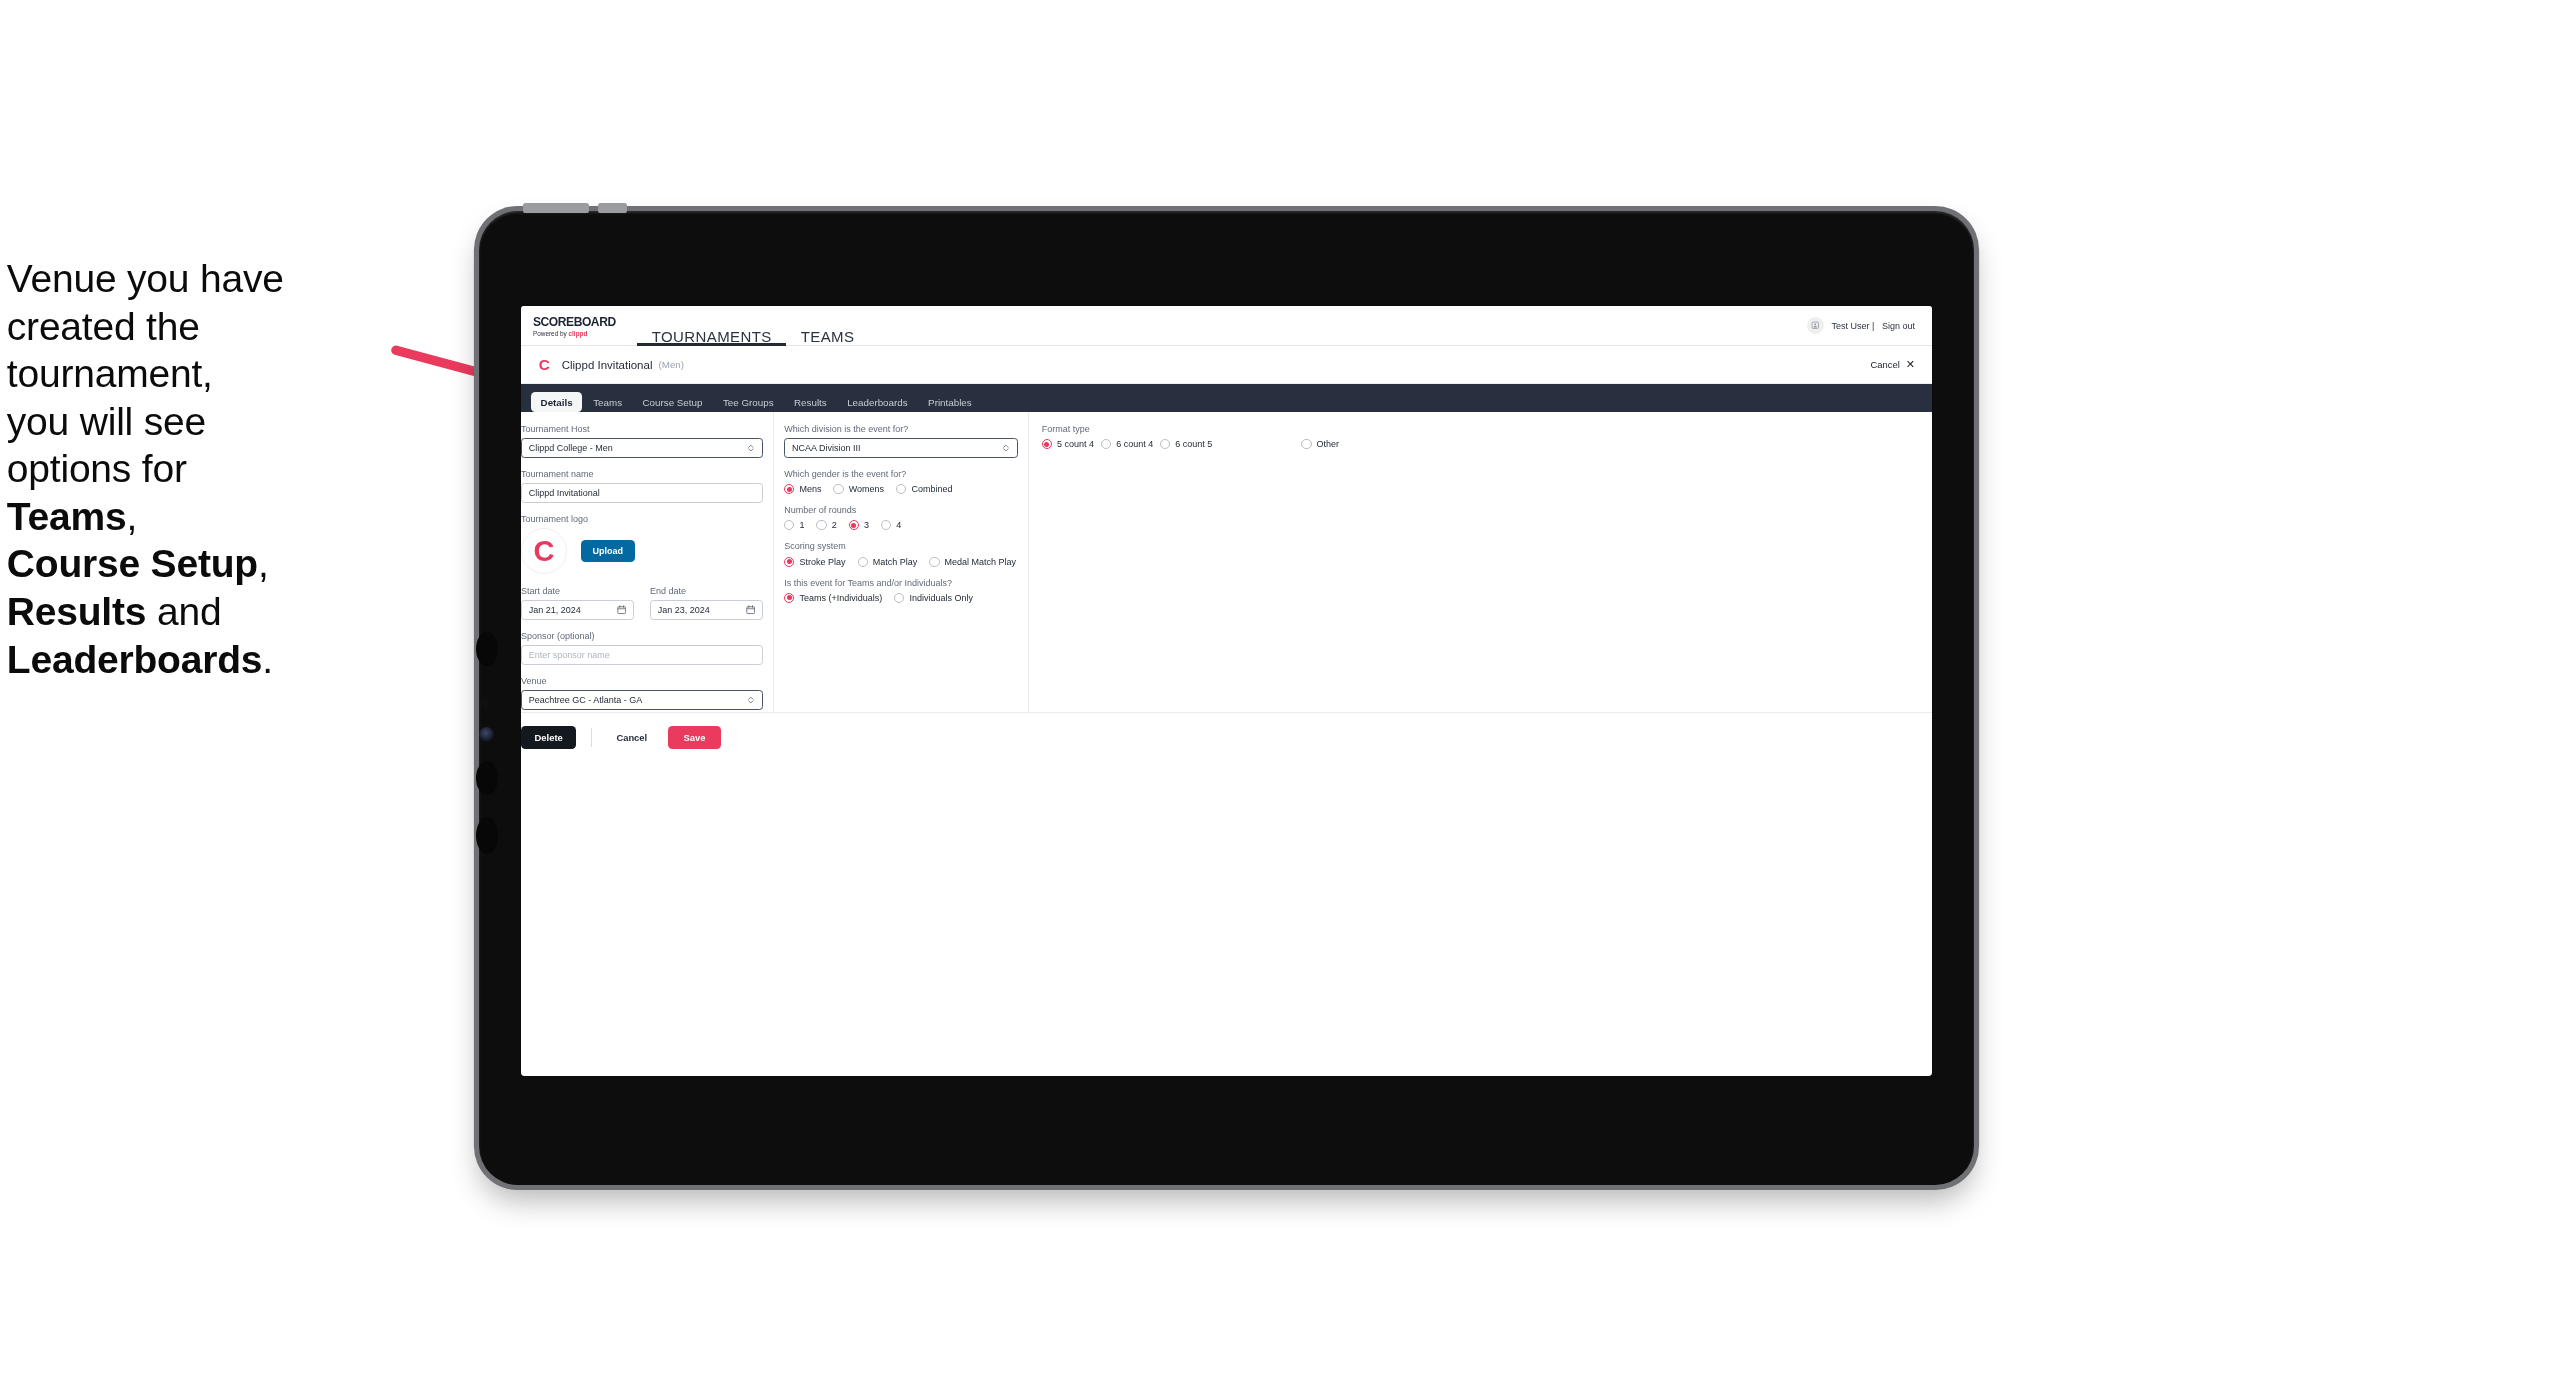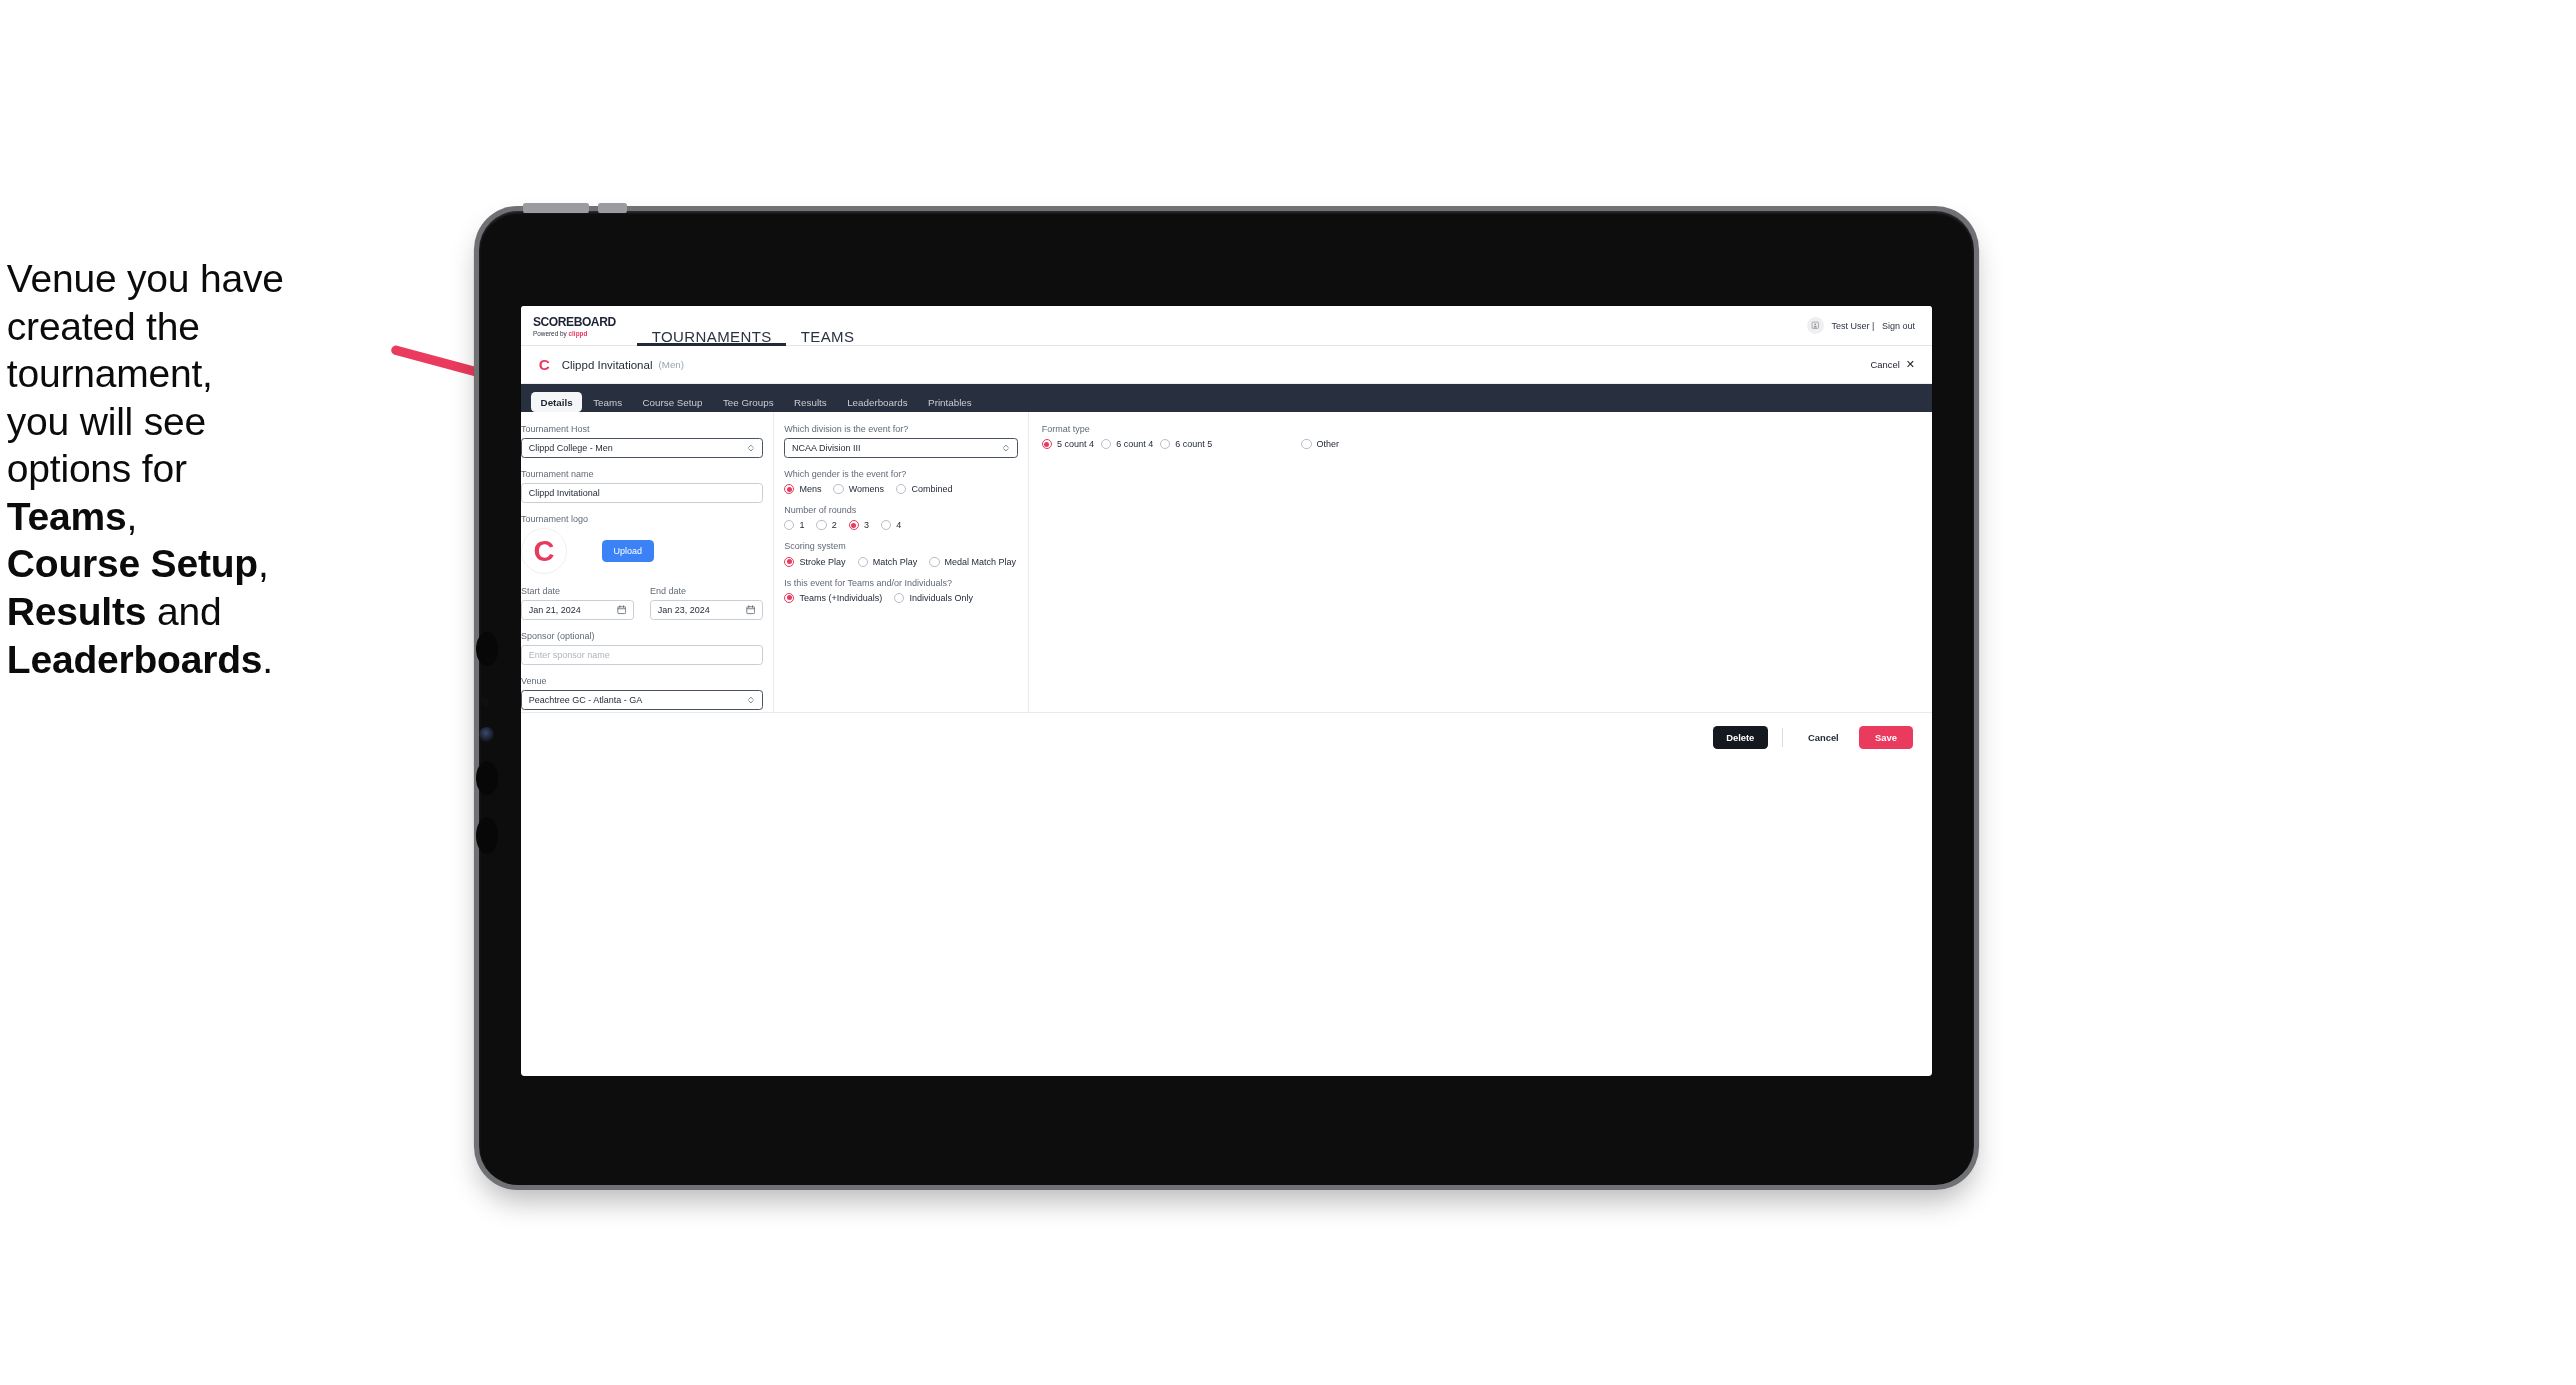--- a/index.html
+++ b/index.html
@@ -151,22 +151,22 @@
 
   .logorow { display:flex; align-items:center; gap: 13.6px; margin-bottom: 12px; }
   .logocircle {
     width: 46px; height: 46px; border-radius:50%; background:#fff;
     border:0.9px solid #efeff1;
     display:flex; align-items:center; justify-content:center;
     font-size: 29px; font-weight: 800; color:#e8395f; line-height:1;
     font-family:"Liberation Sans", sans-serif;
   }
   .upload-btn {
-    background:#3b82f6; color:#fff; font-size: 9px; font-weight:400;
-    padding: 6px 12px; border-radius: 4.3px; cursor:pointer;margin-left:21px;
+    background:#0369a1; color:#fff; font-size: 9px; font-weight:700;
+    padding: 6px 12px; border-radius: 4.3px; cursor:pointer;
   }
   .daterow { display:flex; gap: 16px; margin-bottom: 0; }
   .datecol { width: 113px; }
 
   
   .qlabel { font-size: 9px; color:#616a78; margin-bottom: 5.1px; }
   .radiorow { display:flex; align-items:center; gap: 12px; margin-bottom: 11px; flex-wrap: wrap; }
   .radio { display:flex; align-items:center; gap: 5.1px; cursor:pointer; }
   .rdot {
     width: 10.2px; height: 10.2px; border-radius:50%;
@@ -177,21 +177,21 @@
   .rdot.on::after { content:""; width:5.1px; height:5.1px; border-radius:50%; background:#e8395f; }
   .rlabel { font-size: 9px; color:#242c38; }
 
   .fmtgrid { display:flex; }
   .fmtcol { display:flex; flex-direction:row; gap: 6.8px; }
   .fmtcol.right { margin-left: 89px; }
 
   
   .footer {
     height: 48px; background:#fff; display:flex; align-items:center;
-    justify-content:flex-end; padding-right: 19px; gap: 0;
+    padding-right: 19px; gap: 0;
   }
   .btn-delete {
     background:#14181f; color:#fff; font-size:9.4px; font-weight:600;
     padding: 6px 13.6px; border-radius:4.3px; cursor:pointer;
   }
   .fsep { width:0.9px; height:19px; background:#d8dbe0; margin: 0 14.5px; }
   .btn-cancel { font-size:9.4px; font-weight:600; color:#1f2734; cursor:pointer; padding: 6px 10.2px; }
   .btn-save {
     background:#ea3a5e; color:#fff; font-size:9.4px; font-weight:600;
     padding: 6px 16px; border-radius:4.3px; margin-left: 10.2px; cursor:pointer;

